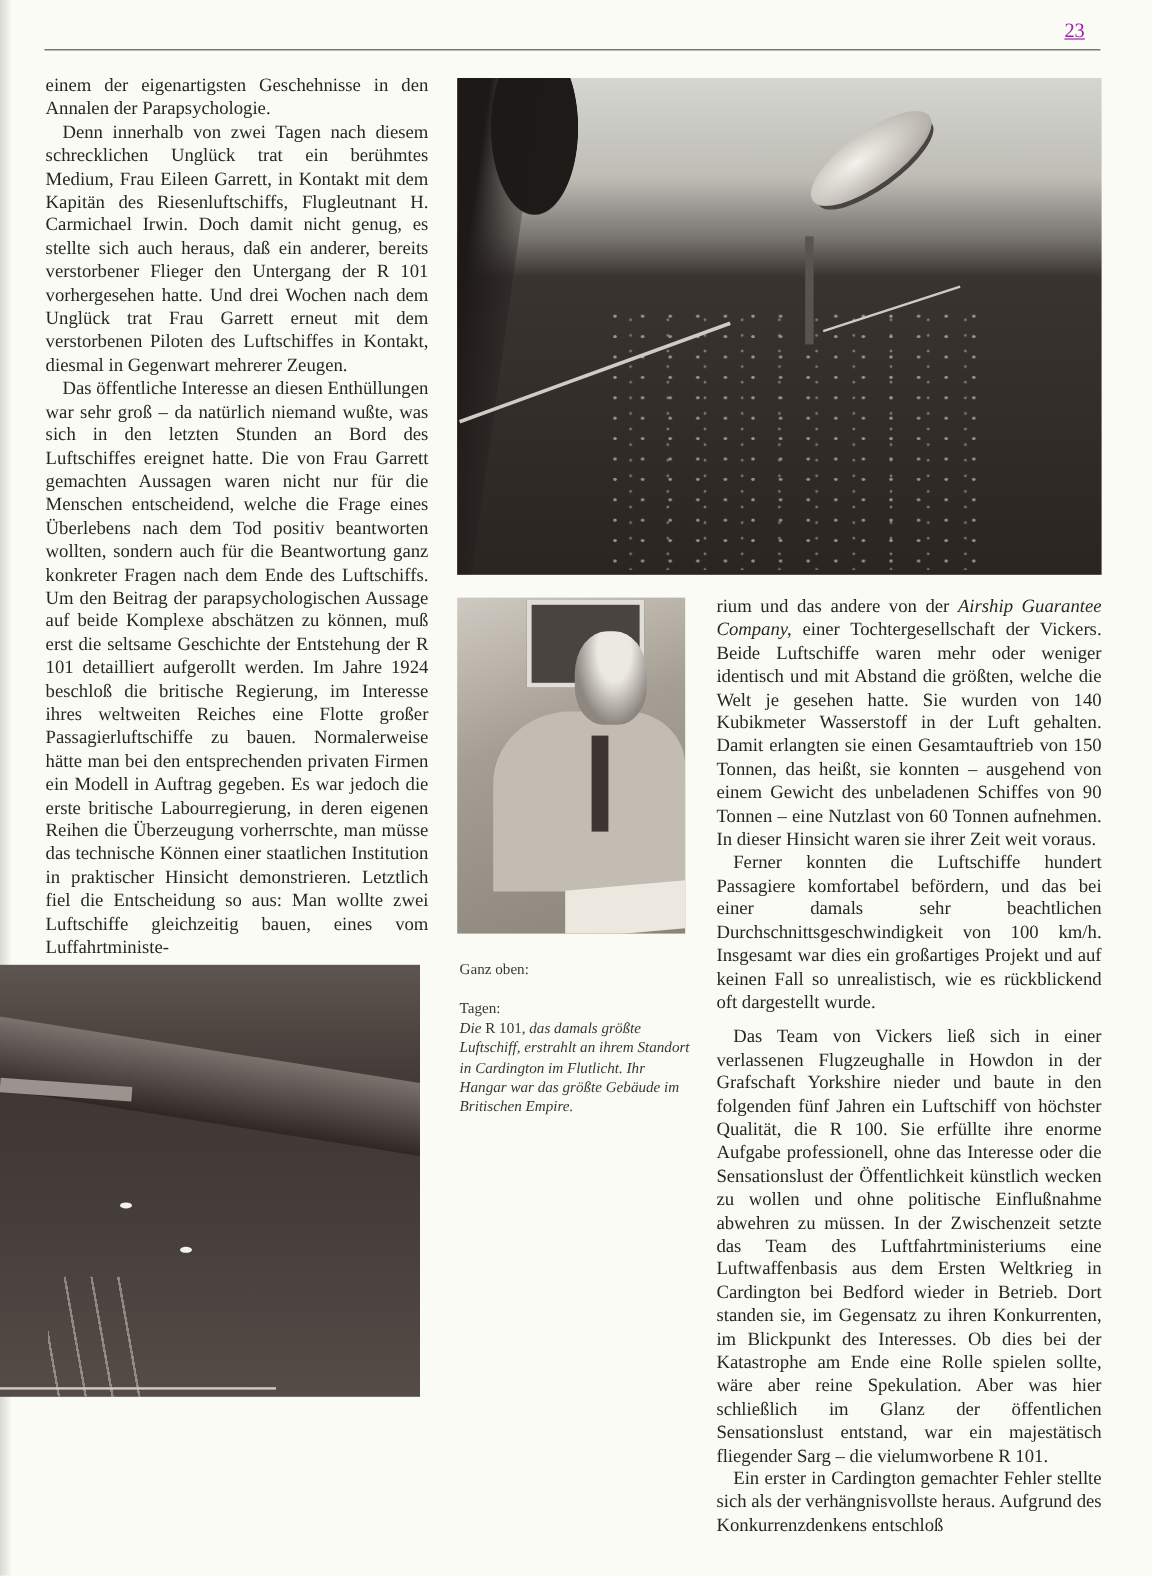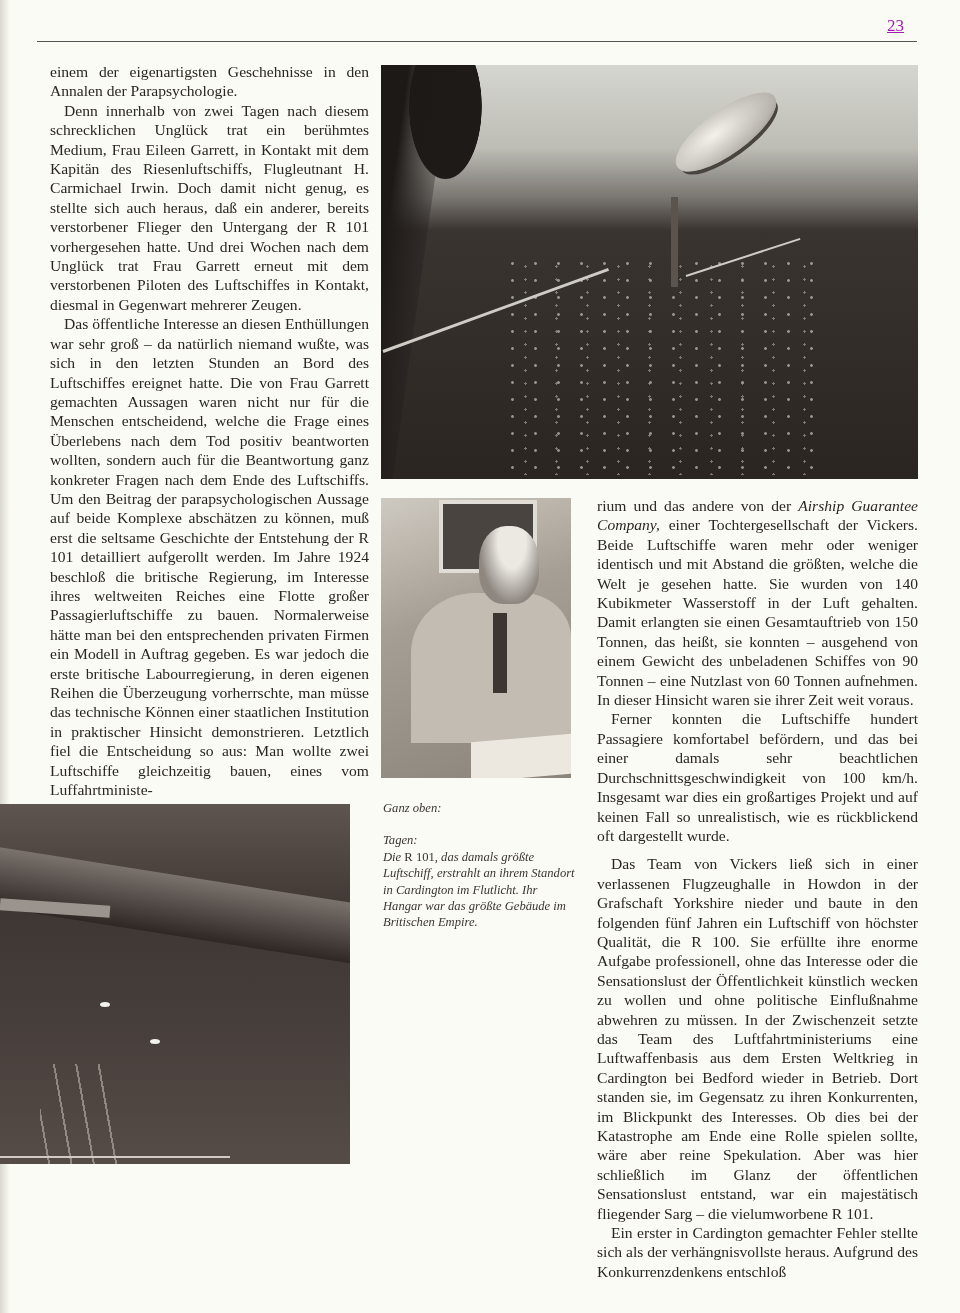--- a/index.html
+++ b/index.html
@@ -20,21 +20,21 @@
   .header-rule {
     position: absolute; left: 37px; top: 41px; width: 880px; height: 1px;
     background: #555;
   }
   .col {
     position: absolute; font-size: 15.6px; line-height: 19.4px;
     text-align: justify; hyphens: none;
   }
   .col p { margin: 0; text-indent: 0; }
   .col p.indent { text-indent: 14px; }
-  .col-left { left: 50px; top: 62px; width: 319px; }
+  .col-left { left: 38px; top: 62px; width: 319px; }
   .col-right { left: 597px; top: 496px; width: 321px; }
   .col-right p.gap { margin-top: 9px; }
   em { font-style: italic; }
 
   
   .photo { position: absolute; overflow: hidden; }
   .photo-top {
     left: 381px; top: 65px; width: 537px; height: 414px;
     background:
       radial-gradient(ellipse 60px 120px at 12% 10%, #1e1a18 60%, transparent 61%),
@@ -122,21 +122,21 @@
   .photo-bottom .ground {
     position: absolute; left: 0; bottom: 6px; width: 230px; height: 2px; background: #cfcac4;
   }
 
   
   .captions {
     position: absolute; left: 383px; top: 800px; width: 195px;
     font-size: 12.6px; line-height: 16.4px; color: #3a3530;
   }
   .caption-block { margin-bottom: 16px; }
-  .caption-label { display: block; font-style: italic; }
+  .caption-label { display: block; }
   .caption-text { display: block; font-style: italic; }
   .caption-text .roman { font-style: normal; }
 </style>
 </head>
 <body>
 
 <div class="gutter-shadow"></div>
 <div class="page-number">23</div>
 <div class="header-rule"></div>
 

